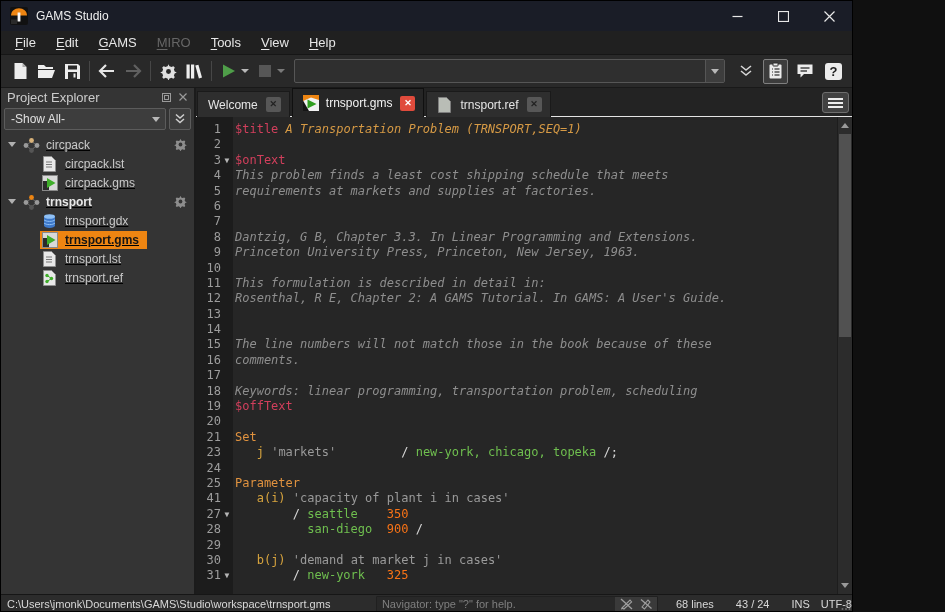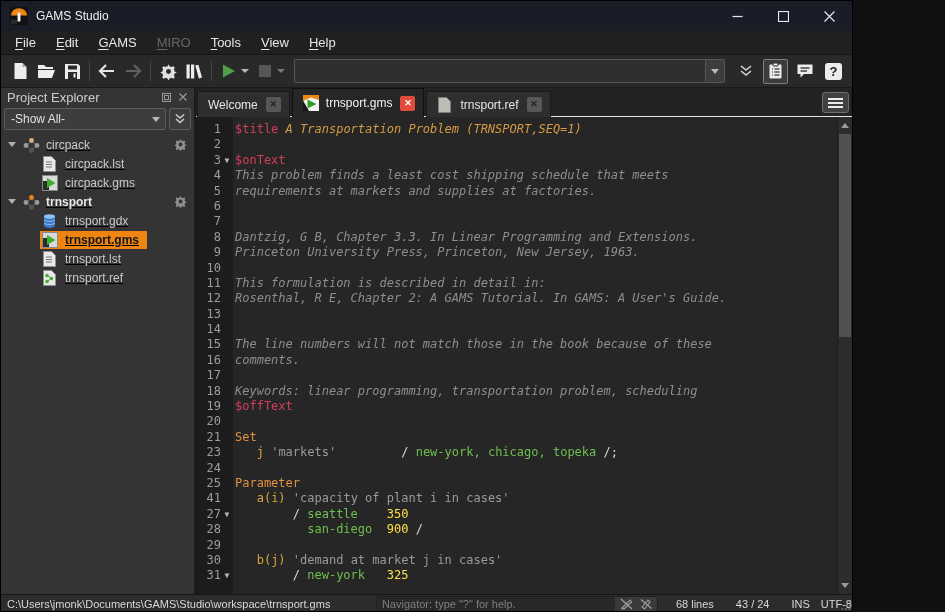--- a/index.html
+++ b/index.html
@@ -93,21 +93,21 @@
   
   .statusbar { height:19px; background:#2c2c2c; border-top:1px solid #161616; display:flex; align-items:center; position:relative; font-size:11px; color:#d8d8d8; }
   .sb-path { width:396px; padding-left:6px; white-space:nowrap; overflow:hidden; }
   .nav-wrap { width:298px; height:17px; display:flex; align-items:center; background:#282828; border:1px solid #202020; border-radius:1px; }
   .nav-input { flex:1; height:100%; background:transparent; border:none; outline:none; color:#cfcfcf; font-size:11px; padding:0 5px; font-family:"Liberation Sans", sans-serif; }
   .nav-input::placeholder { color:#7f7f7f; }
   .nav-icons { height:100%; background:#3a3a3a; display:flex; align-items:center; padding:0 4px; gap:4px; }
   .sb-stat { white-space:nowrap; }
   .grip { position:absolute; right:1px; bottom:1px; }
 </style>
-<style>.tok-dollar{color:#d23f5c}.tok-title{color:#d69a45}.tok-comment{color:#8e8e8e}.tok-kw{color:#e0923f}.tok-id{color:#d7a43e}.tok-str{color:#9a9a9a}.tok-set{color:#6fbf4f}.tok-num{color:#fde047}.tok-pun{color:#d8d8d8}</style></head>
+<style>.tok-dollar{color:#d23f5c}.tok-title{color:#d69a45}.tok-comment{color:#8e8e8e}.tok-kw{color:#e0923f}.tok-id{color:#d7a43e}.tok-str{color:#9a9a9a}.tok-set{color:#6fbf4f}.tok-num{color:#f97316}.tok-pun{color:#d8d8d8}</style></head>
 <body>
 
 <div class="window">
 
   <div class="titlebar">
     <span class="app-icon">
       <svg viewBox="0 0 18 18" width="18" height="18">
           <rect width="18" height="18" rx="2" fill="#111"></rect>
           <path d="M1 8.5c0-4.2 3.6-7.2 8-7.2s8 3 8 7.2z" fill="#ee8512"></path>
           <rect x="7.6" y="5.5" width="2.8" height="9" fill="#f5f5f5"></rect>

